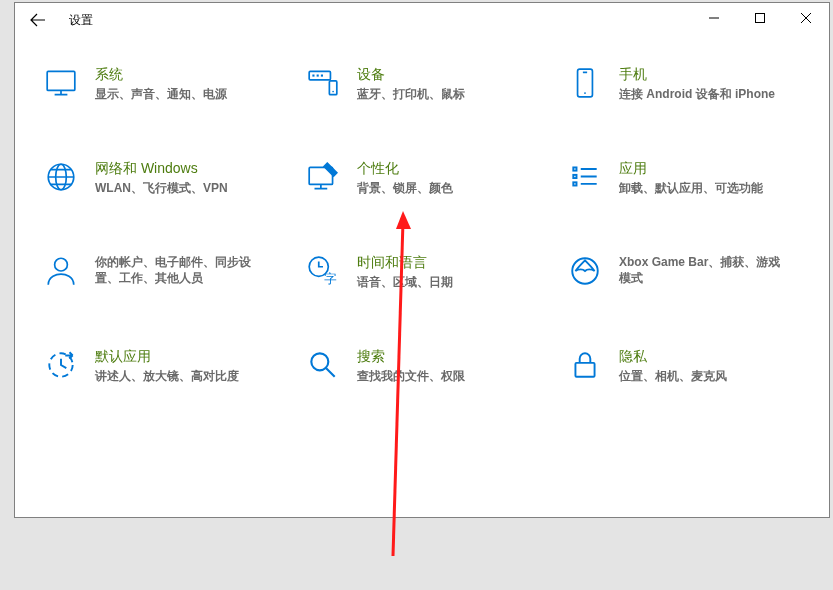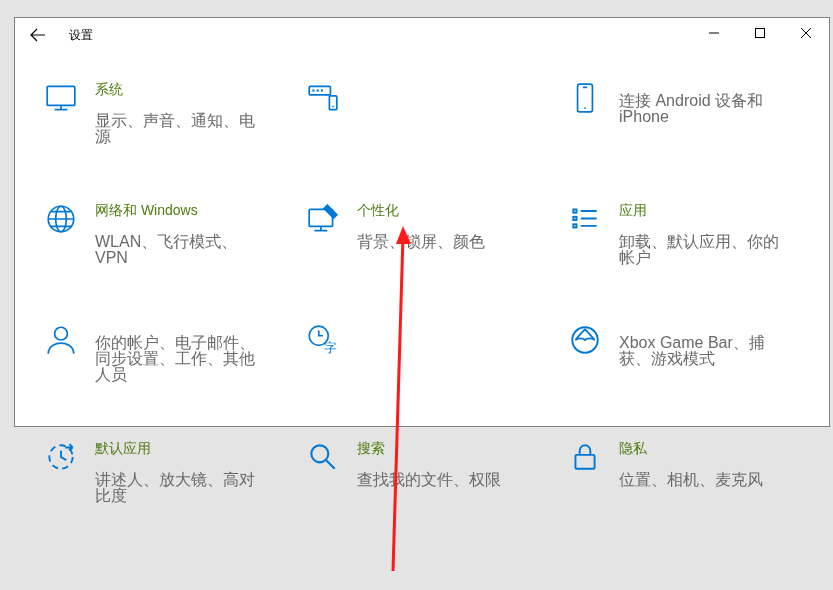--- a/index.html
+++ b/index.html
@@ -1,30 +1,30 @@
 <!DOCTYPE html>
 <html><head>
   <meta charset="utf-8">
   <style>
     * { margin:0; padding:0; box-sizing:border-box; }
     body { width:833px; height:590px; font-family:"Microsoft YaHei","Segoe UI",sans-serif; background:#e4e4e4; overflow:hidden; position:relative; }
-    .window { position:absolute; left:14px; top:17px; width:816px; height:410px; background:#fff; border:1px solid #808080; }
+    .window { position:absolute; left:14px; top:2px; width:816px; height:516px; background:#fff; border:1px solid #808080; }
     .titlebar { height:34px; display:flex; align-items:center; position:relative; }
     .back { width:46px; height:34px; display:flex; align-items:center; justify-content:center; cursor:default; }
     .title { font-size:12px; margin-left:8px; color:#000; }
     .winctrls { position:absolute; right:0; top:0; display:flex; }
     .winbtn { width:46px; height:30px; display:flex; align-items:center; justify-content:center; }
     .content { padding:26px 10px 0 20px; }
     .grid { display:grid; grid-template-columns:repeat(3,262px); row-gap:54px; }
     .tile { display:flex; align-items:flex-start; padding-left:6px; cursor:default; }
     .ic { width:40px; height:40px; flex:none; color:#0078d7; display:flex; align-items:center; justify-content:center; }
     .ic svg { display:block; }
     .txt { margin-left:14px; padding-top:1px; max-width:172px; }
     .t1 { font-size:14px; color:#4d7c0f; line-height:20px; }
-    .t2 { font-size:16px; color:#6a6a6a; line-height:16px; margin-top:14px; }
+    .t2 { font-size:12px; color:#6a6a6a; line-height:16px; margin-top:2px;font-weight:bold; }
     .arrow { position:absolute; left:0; top:0; pointer-events:none; }
   </style>
 </head>
 <body>
 
 <div class="window">
 
   <div class="titlebar">
     <div class="back">
       <svg width="16" height="16" viewBox="0 0 16 16">
@@ -71,31 +71,36 @@
         <div class="ic">
           <svg width="34" height="34" viewBox="0 0 32 32" fill="none" stroke="#0078d7" stroke-width="1.6">
               <rect x="3" y="5" width="20" height="8" rx="1"></rect>
               <rect x="6" y="8" width="2" height="2" fill="#0078d7" stroke="none"></rect>
               <rect x="10" y="8" width="2" height="2" fill="#0078d7" stroke="none"></rect>
               <rect x="14" y="8" width="2" height="2" fill="#0078d7" stroke="none"></rect>
               <rect x="22" y="14" width="7" height="13" rx="1"></rect>
               <circle cx="25.5" cy="24" r="0.8" fill="#0078d7" stroke="none"></circle>
             </svg>
         </div>
+        <div class="txt">
+            <div class="t1">设备</div>
+            <div class="t2">蓝牙、打印机、鼠标</div>
+          </div>
       </div>
 
       <div class="tile">
         <div class="ic">
           <svg width="34" height="34" viewBox="0 0 32 32" fill="none" stroke="#0078d7" stroke-width="1.6">
               <rect x="9" y="3" width="14" height="26" rx="2"></rect>
               <path d="M14 6 H18"></path>
               <circle cx="16" cy="25.5" r="0.9" fill="#0078d7" stroke="none"></circle>
             </svg>
         </div>
         <div class="txt">
+            <div class="t1">手机</div>
             <div class="t2">连接 Android 设备和 iPhone</div>
           </div>
       </div>
 
       <div class="tile">
         <div class="ic">
           <svg width="34" height="34" viewBox="0 0 32 32" fill="none" stroke="#0078d7" stroke-width="1.6">
               <circle cx="16" cy="16" r="12"></circle>
               <ellipse cx="16" cy="16" rx="5" ry="12"></ellipse>
               <path d="M4 16 H28 M6 9 H26 M6 23 H26"></path>
@@ -125,21 +130,21 @@
         <div class="ic">
           <svg width="34" height="34" viewBox="0 0 32 32" fill="none" stroke="#0078d7" stroke-width="1.8">
               <rect x="5" y="7" width="3" height="3"></rect>
               <rect x="5" y="14" width="3" height="3"></rect>
               <rect x="5" y="21" width="3" height="3"></rect>
               <path d="M12 8.5 H27 M12 15.5 H27 M12 22.5 H27"></path>
             </svg>
         </div>
         <div class="txt">
             <div class="t1">应用</div>
-            <div class="t2">卸载、默认应用、你的帐户</div>
+            <div class="t2">卸载、默认应用、可选功能</div>
           </div>
       </div>
 
       <div class="tile">
         <div class="ic">
           <svg width="34" height="34" viewBox="0 0 32 32" fill="none" stroke="#0078d7" stroke-width="1.6">
               <circle cx="16" cy="10" r="6"></circle>
               <path d="M4 29 C4 21 12 19 16 19 C20 19 28 21 28 29"></path>
             </svg>
         </div>
@@ -149,20 +154,24 @@
       </div>
 
       <div class="tile">
         <div class="ic">
           <svg width="34" height="34" viewBox="0 0 32 32" fill="none" stroke="#0078d7" stroke-width="1.6">
               <circle cx="12" cy="12" r="9"></circle>
               <path d="M12 7 V12 H16"></path>
               <text x="17" y="27" font-size="12" font-family="sans-serif" fill="#0078d7" stroke="none">字</text>
             </svg>
         </div>
+        <div class="txt">
+            <div class="t1">时间和语言</div>
+            <div class="t2">语音、区域、日期</div>
+          </div>
       </div>
 
       <div class="tile">
         <div class="ic">
           <svg width="34" height="34" viewBox="0 0 32 32" fill="none" stroke="#0078d7" stroke-width="1.8">
               <circle cx="16" cy="16" r="12"></circle>
               <path d="M16 6 C12 10 10 12 7 16 C10 14 14 14 16 16 C18 14 22 14 25 16 C22 12 20 10 16 6 Z" fill="none"></path>
             </svg>
         </div>
         <div class="txt">

